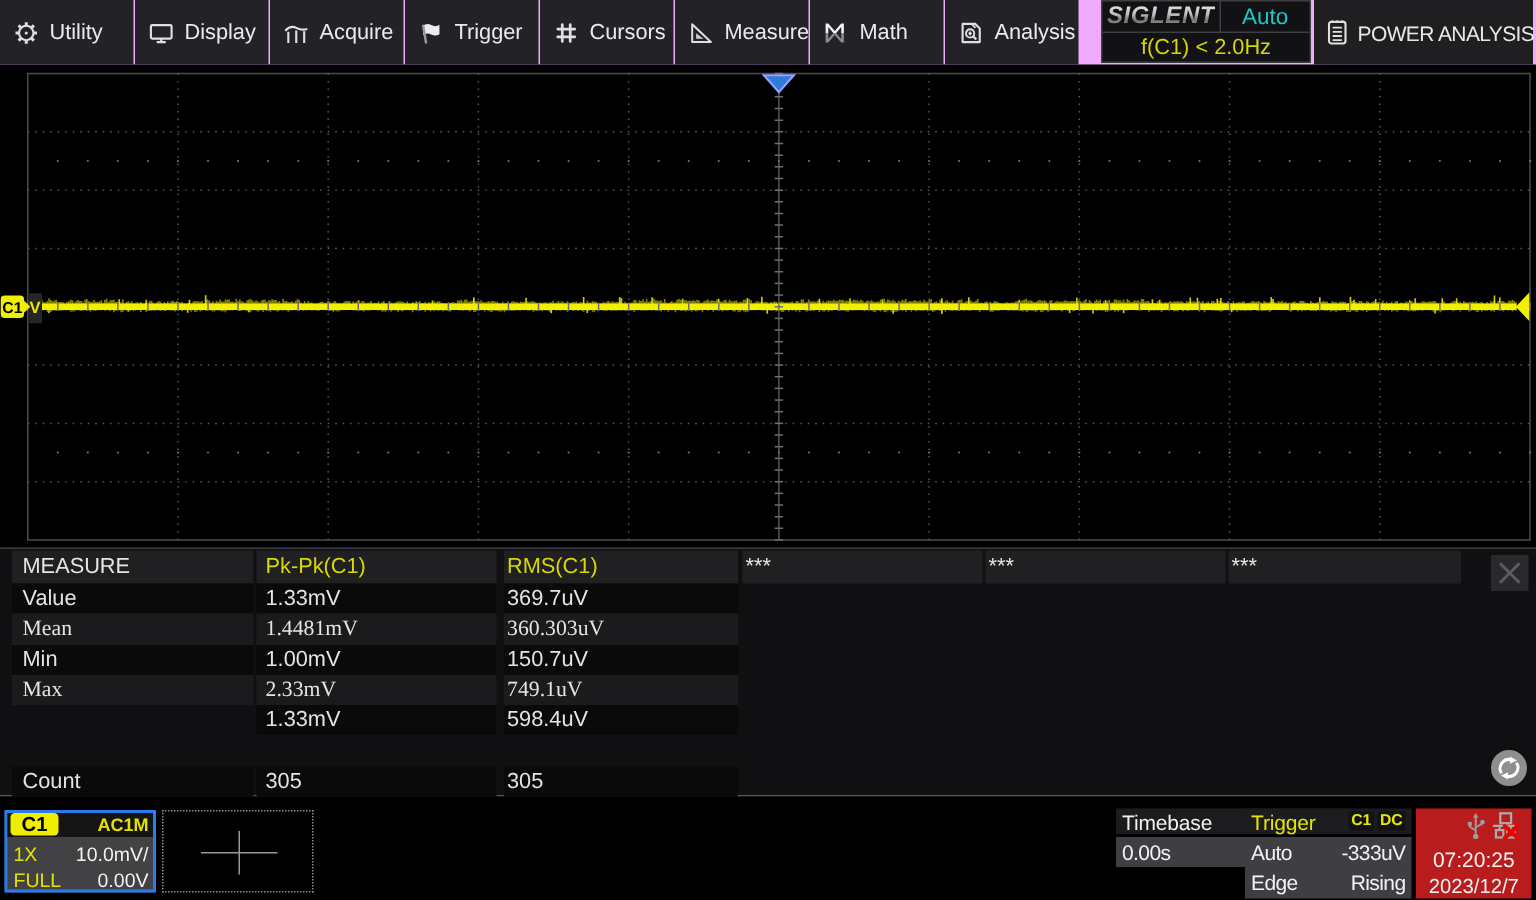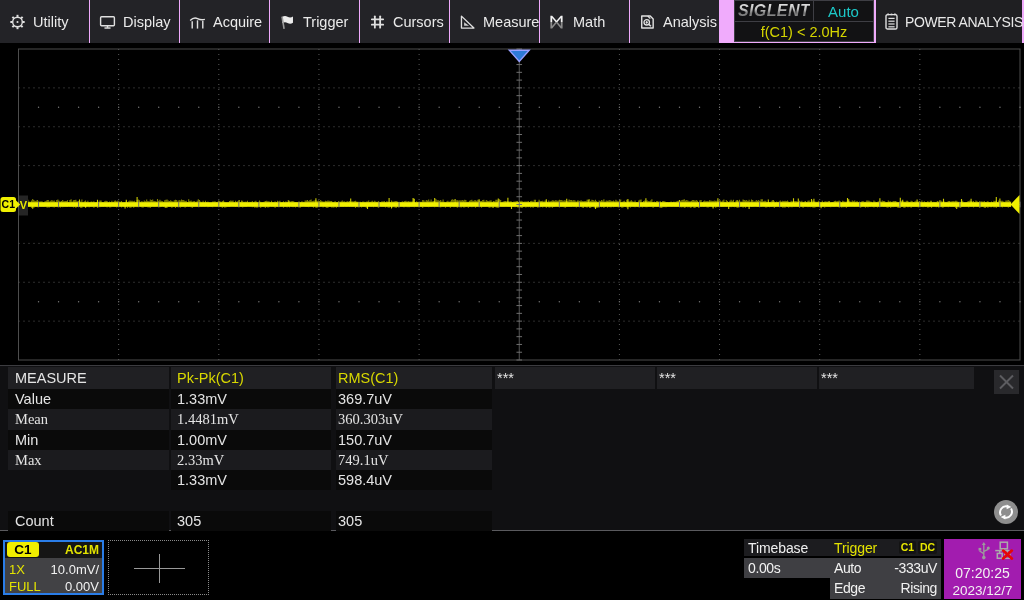--- a/index.html
+++ b/index.html
@@ -71,21 +71,21 @@
 
   .info-block{position:absolute;top:8px;height:60px;font-size:14px;letter-spacing:-0.1px;}
   .info-title{height:17px;display:flex;align-items:center;padding:0 4px;background:#1c1c1f;color:#f0f0f0;}
   .info-rows{margin-top:2px;background:#3f3f43;color:#f2f2f2;}
   .info-row{height:20.3px;display:flex;align-items:center;justify-content:space-between;padding:0 4px;letter-spacing:-0.4px;}
   #timebase-block{left:696px;width:154px;margin-left:48px;}
   #trigger-block{left:830px;width:111px;}
   #trigger-block .info-title{color:#e3e300;justify-content:space-between;}
   .badge{background:#131313;color:#e8e800;font-weight:bold;font-size:10.5px;border-radius:2px;
          padding:1px 2px;line-height:1;}
-  #clock-block{position:absolute;left:944px;top:8px;width:77px;height:60px;background:#a21caf;
+  #clock-block{position:absolute;left:944px;top:8px;width:77px;height:60px;background:#b91c1c;
                color:#f2f2f2;}
   #clock-icons{position:absolute;left:32px;top:2px;width:44px;height:19px;}
   #clock-time{position:absolute;top:26px;left:0;right:0;text-align:center;font-size:14px;}
   #clock-date{position:absolute;top:44px;left:0;right:0;text-align:center;font-size:13.5px;}
 </style>
 </head>
 <body>
 
 <header id="menubar">
 

